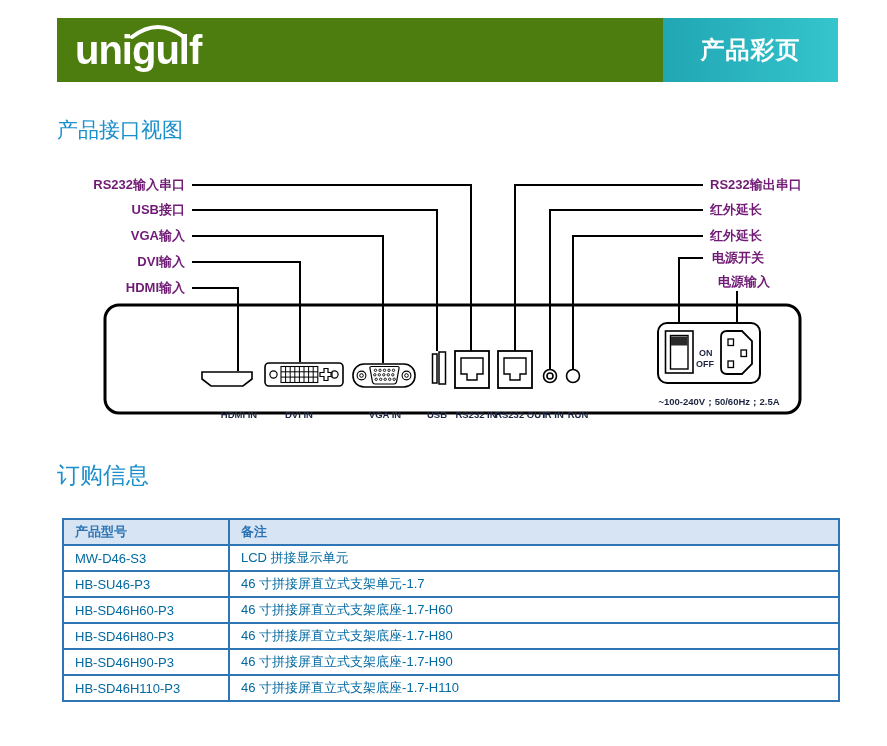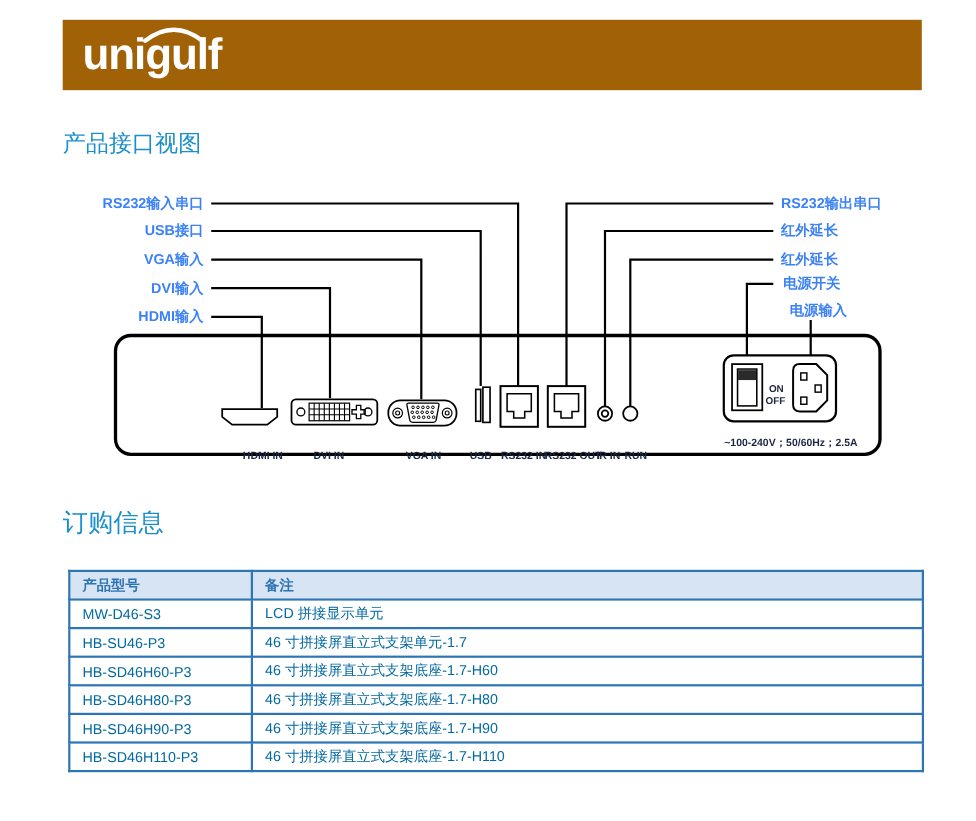--- a/index.html
+++ b/index.html
@@ -1,37 +1,37 @@
 <!DOCTYPE html>
 <html><head>
 <meta charset="utf-8">
 <style>
   * { margin:0; padding:0; box-sizing:border-box; }
   body { background:#ffffff; font-family:"Liberation Sans", sans-serif; }
   .page { position:relative; width:887px; height:746px; background:#ffffff; overflow:hidden; }
 
   
-  .header-bar { position:absolute; left:57px; top:18px; width:781px; height:64px; background:#a16207; }
+  .header-bar { position:absolute; left:57px; top:18px; width:781px; height:64px; background:#4d7c0f; }
   .logo-wrap { position:absolute; left:18px; top:6px; height:52px; }
   .logo-text { color:#ffffff; font-size:40px; font-weight:bold; letter-spacing:-1px; line-height:52px; }
   .logo-arc { position:absolute; left:52px; top:-1px; }
   .banner-tab { position:absolute; right:0; top:0; width:175px; height:64px;
     background:linear-gradient(90deg,#21a6b4,#35c5cc);
     display:flex; align-items:center; justify-content:center; }
   .banner-tab span { color:#ffffff; font-size:24px; font-weight:bold; letter-spacing:1px; }
 
   
   .sec-title { position:absolute; left:57px; color:#1b8fcb; font-weight:normal; }
   .sec-title-1 { top:116px; font-size:21px; }
   .sec-title-2 { top:460px; font-size:23px; }
 
   
   .diagram { position:absolute; left:0; top:160px; width:887px; height:270px; }
   .diagram svg { position:absolute; left:0; top:0; }
-  .callout { position:absolute; height:16px; line-height:16px; font-size:13px; font-weight:bold; color:#3b82f6; white-space:nowrap; }
+  .callout { position:absolute; height:16px; line-height:16px; font-size:13px; font-weight:bold; color:#701a75; white-space:nowrap; }
   .co-left { left:0; width:185px; text-align:right; }
   .co-right { left:710px; text-align:left; }
   .port-label { position:absolute; top:234px; width:90px; margin-left:-45px; text-align:center;
     font-size:9.5px; font-weight:bold; color:#1c2640; white-space:nowrap;margin-top:15px; }
   .sw-label { position:absolute; font-size:9px; font-weight:bold; color:#1c2640; }
   .rating-label { position:absolute; top:236px; left:634px; width:170px; text-align:center;
     font-size:9.5px; font-weight:bold; color:#1c2640; white-space:nowrap; }
 
   
   .order-table { position:absolute; left:62px; top:518px; width:778px; border-collapse:collapse;
@@ -46,20 +46,23 @@
 <body>
 
 <div class="page">
 
   <div class="header-bar">
     <div class="logo-wrap">
       <span class="logo-text">unigulf</span>
       <svg class="logo-arc" width="62" height="16" viewBox="0 0 62 16">
         <path d="M5,14 Q31,-6 57,14" fill="none" stroke="#ffffff" stroke-width="4" stroke-linecap="round"></path>
       </svg>
+    </div>
+    <div class="banner-tab">
+      <span>产品彩页</span>
     </div>
   </div>
 
   <div class="sec-title sec-title-1">产品接口视图</div>
 
   <div class="diagram">
     <svg width="887" height="270" viewBox="0 0 887 270">
 
       <rect x="105" y="145" width="695" height="108" rx="14" fill="#ffffff" stroke="#000000" stroke-width="3"></rect>
 

